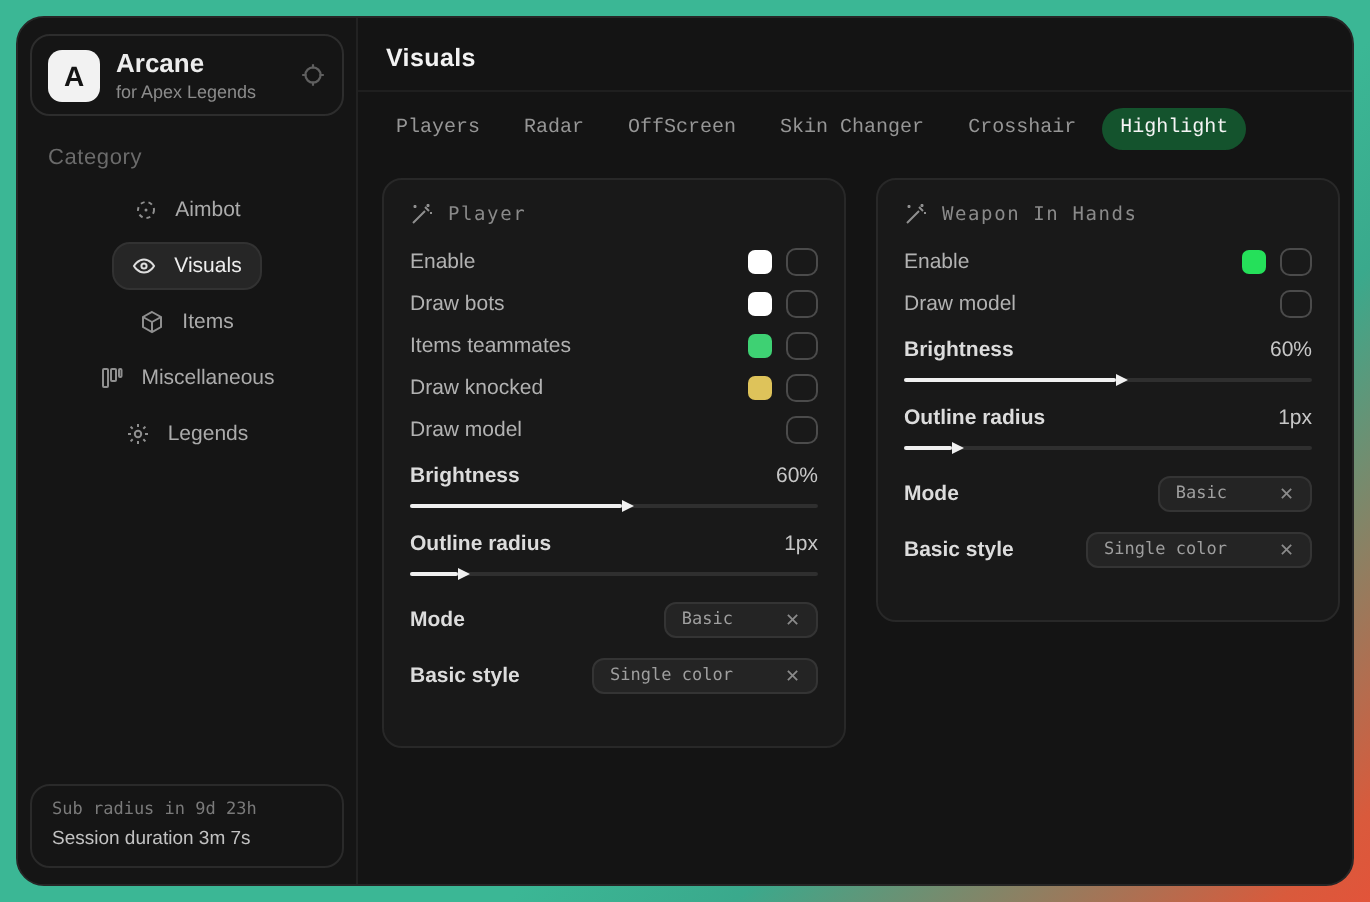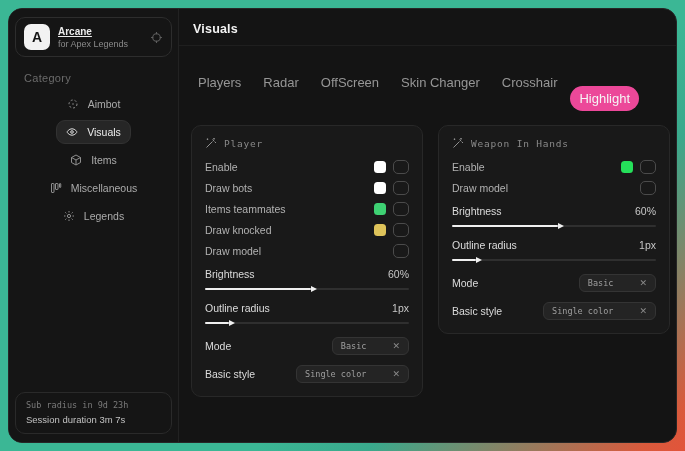--- a/index.html
+++ b/index.html
@@ -22,21 +22,21 @@
   .side-header {
     border:1px solid #2d2d2d; border-radius:10px; padding:6px 8px;
     display:flex; align-items:center; gap:8px; margin-top:2px;
   }
   .logo {
     width:26px; height:26px; background:#f2f2f2; color:#141414; border-radius:7px;
     font-weight:bold; font-size:14px; display:flex; align-items:center; justify-content:center;
     flex:0 0 26px;
   }
   .titles { flex:1; min-width:0; }
-  .app-name { color:#ececec; font-size:10px; font-weight:700;text-decoration:underline; }
+  .app-name { color:#ececec; font-size:13px; font-weight:700; }
   .app-sub  { color:#8b8b8b; font-size:9px; margin-top:2px; }
   .icon { display:inline-flex; align-items:center; justify-content:center; color:#8f8f8f; }
   .icon svg { display:block; }
   .icon.dim { color:#5f5f5f; }
   .cat-label { color:#6b6b6b; font-size:11px; margin:15px 0 8px 9px; letter-spacing:0.3px; }
   .nav { display:flex; flex-direction:column; gap:4px;align-items:center; }
   .nav-item {
     display:flex; align-items:center; gap:9px; height:24px; padding:0 9px;
     border:1px solid transparent; border-radius:9px;
     color:#ababab; font-size:10.5px; cursor:default;
@@ -48,36 +48,36 @@
     border:1px solid #2a2a2a; border-radius:10px; padding:7px 10px 8px 10px;
   }
   .session-line1 { font-family:"DejaVu Sans Mono", monospace; font-size:8.5px; color:#7a7a7a; }
   .session-line2 { font-size:9.5px; color:#c2c2c2; margin-top:4px; }
   
   .main { flex:1; display:flex; flex-direction:column; }
   .main-header { padding:13px 14px 9px 14px; border-bottom:1px solid #1f1f1f; }
   .page-title { color:#f2f2f2; font-size:12.5px; font-weight:700; letter-spacing:0.2px; }
   .tabs { display:flex; align-items:center; gap:4px; padding:8px 10px 4px 10px; }
   .tab {
-    font-size:13px; color:#969696; padding:5px 9px; border-radius:13px; cursor:default;
-  }
-  .tab.active { background:#ec4899; color:#f5f5f5;margin-top:32px; }
+    font-size:10px; color:#969696; padding:5px 9px; border-radius:13px; cursor:default;font-family:Liberation Mono, monospace;
+  }
+  .tab.active { background:#14532d; color:#f5f5f5; }
   .panels { display:flex; align-items:flex-start; gap:15px; padding:10px 12px; }
   .panel {
     width:232px; background:#191919; border:1px solid #282828; border-radius:10px;
-    padding:11px 13px 13px 13px;
+    padding:11px 13px 26px 13px;
   }
   .panel-title {
     display:flex; align-items:center; gap:7px;
     font-family:"DejaVu Sans Mono", monospace; font-size:9.5px; letter-spacing:0.8px;
     color:#8a8a8a; margin-bottom:11px;
   }
   .row { display:flex; align-items:center; justify-content:space-between; height:14px; margin-bottom:7px; }
   .row-label { color:#b2b2b2; font-size:10.5px; }
-  .row-label.strong { color:#dcdcdc; font-weight:400;text-align:center; }
+  .row-label.strong { color:#dcdcdc; font-weight:700;text-align:center; }
   .row-ctrl { display:flex; align-items:center; gap:7px; }
   .swatch { width:12px; height:12px; border-radius:3.5px; display:inline-block; }
   .checkbox {
     width:16px; height:14px; border:1.5px solid #4b4b4b; border-radius:5px;
     display:inline-block; background:transparent;
   }
   .slider-sec { margin:10px 0 12px 0; }
   .slider-top { display:flex; align-items:center; justify-content:space-between; margin-bottom:8px; }
   .slider-value { color:#c7c7c7; font-size:10.5px; }
   .track { position:relative; height:2px; background:#2f2f2f; border-radius:2px; }

